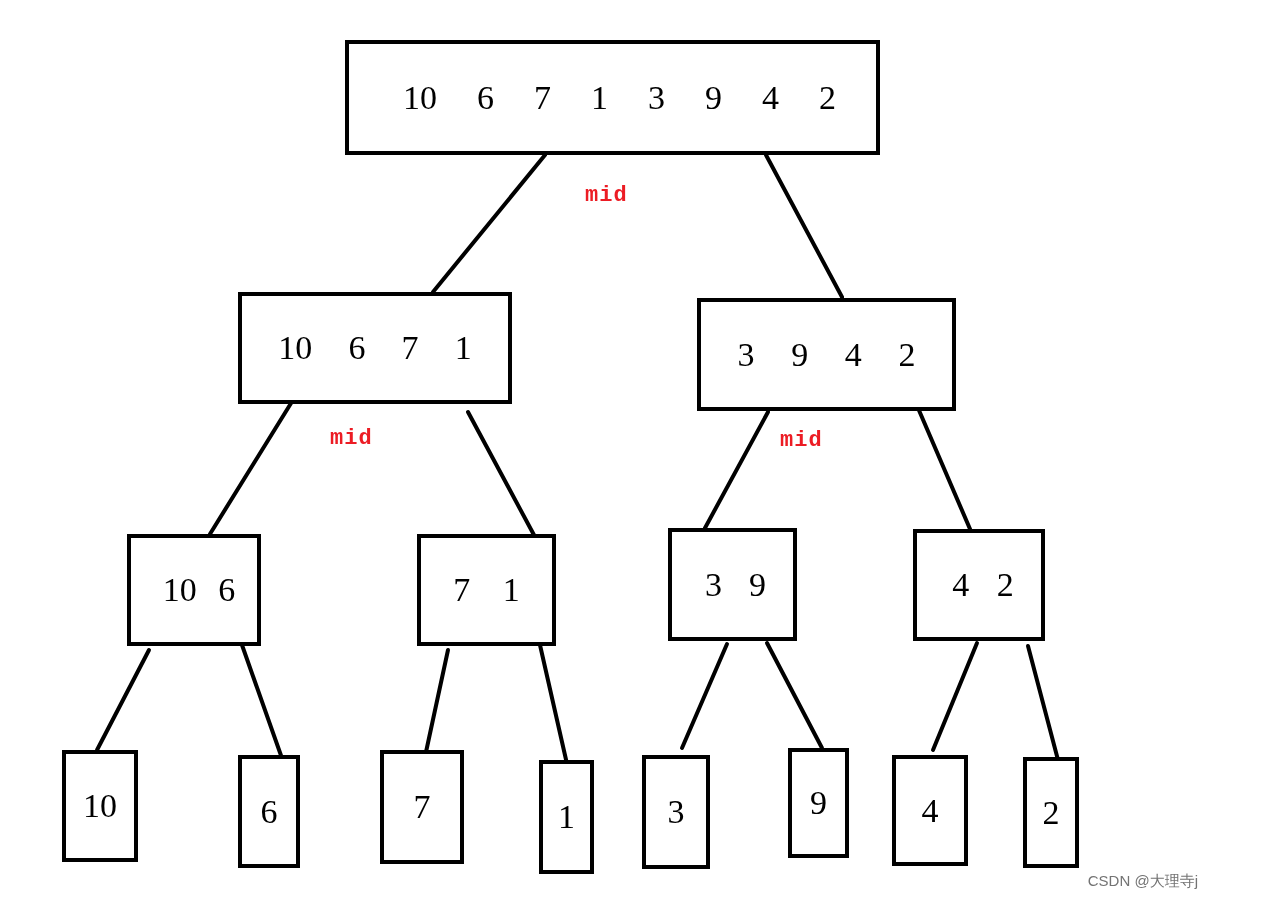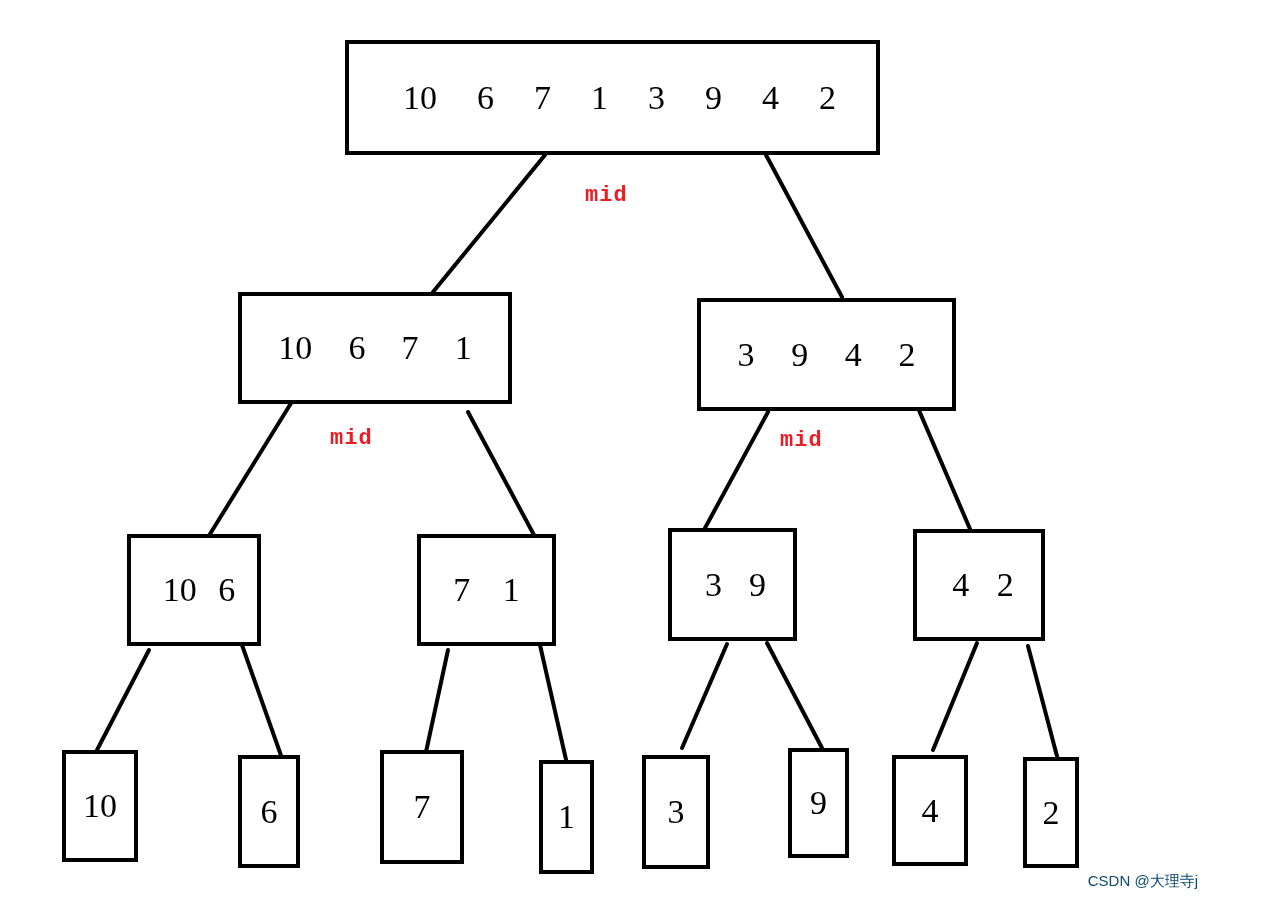--- a/index.html
+++ b/index.html
@@ -144,15 +144,15 @@
     <span class="num">4</span>
   </div>
   <div class="box leaf" id="leaf-7">
     <span class="num">2</span>
   </div>
 
   <div class="mid" id="mid-1" style="color: rgb(236, 28, 36);">mid</div>
   <div class="mid" id="mid-2" style="color: rgb(236, 28, 36);">mid</div>
   <div class="mid" id="mid-3" style="color: rgb(236, 28, 36);">mid</div>
 
-  <div class="watermark" style="color: #0c4a6e;">CSDN @大理寺j</div>
+  <div class="watermark" style="color: #737373;">CSDN @大理寺j</div>
 
 </div>
 
 </body></html>

